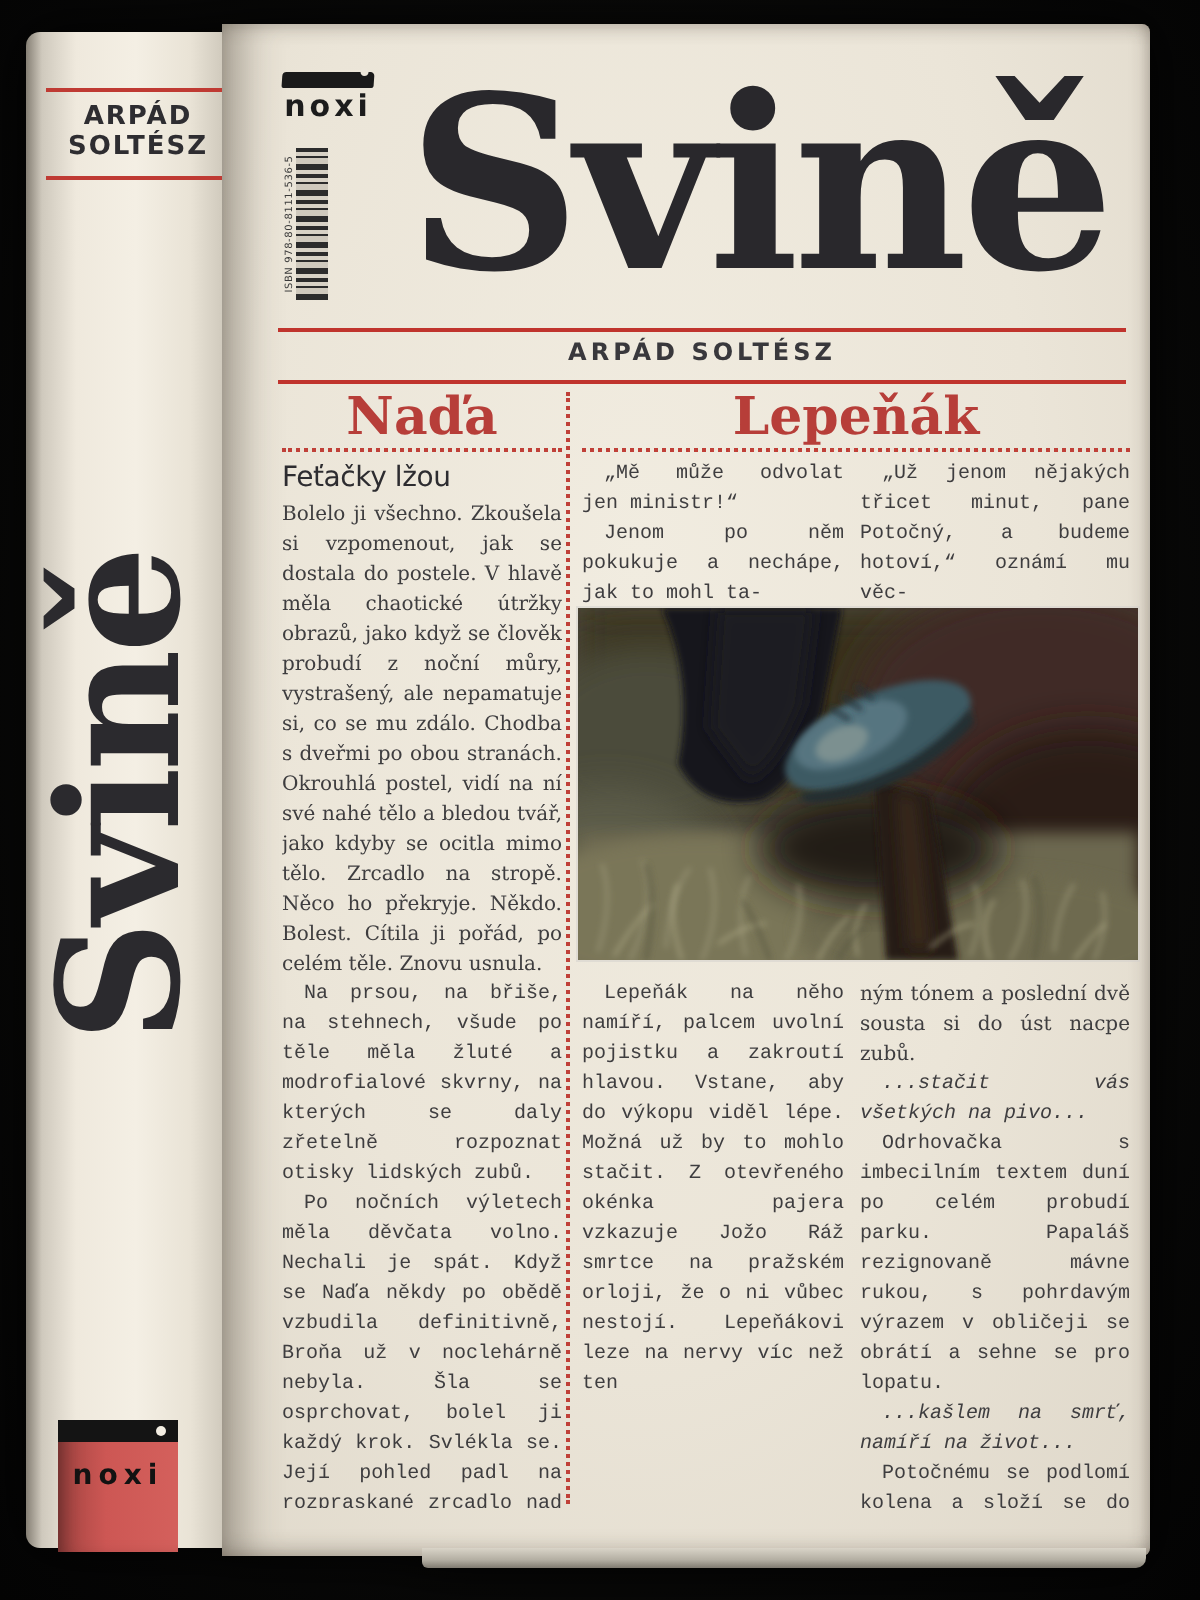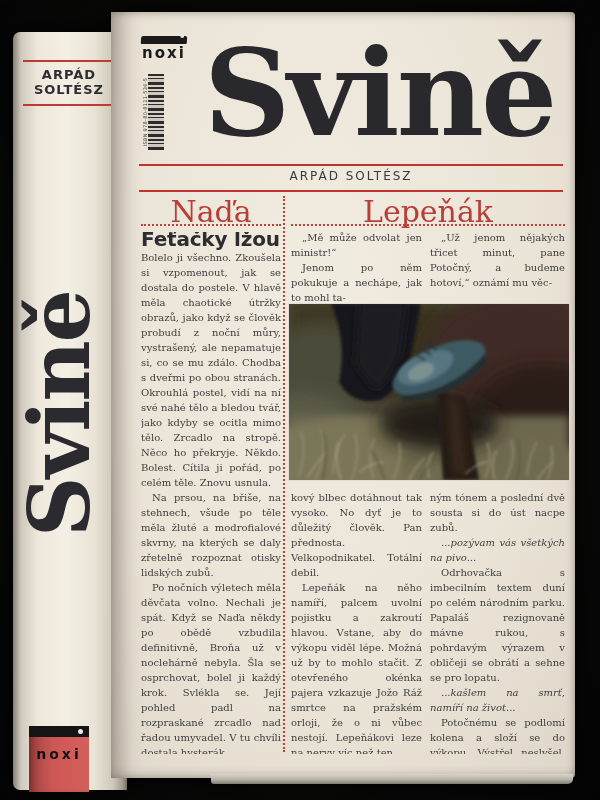--- a/index.html
+++ b/index.html
@@ -7,21 +7,21 @@
   .scene {
     position:relative; width:600px; height:800px; overflow:hidden;
     background:radial-gradient(ellipse at 50% 45%, #131311 0%, #0a0a09 55%, #040404 100%);
     font-family:"DejaVu Serif", serif;
   }
   .book { position:absolute; left:13px; top:12px; width:562px; height:766px;
           filter:drop-shadow(0 0 14px rgba(0,0,0,.9)); }
 
   
   .spine {
-    position:absolute; left:0; top:20px; width:114px; height:758px;
+    position:absolute; left:0; top:4px; width:114px; height:758px;
     background:linear-gradient(90deg,#857f74 0%,#cfc9bd 7%,#efe9dd 22%,#f4efe4 48%,#e9e3d6 72%,#cdc7ba 88%,#a29c91 96%,#746e64 100%);
     border-radius:7px 0 0 7px;
   }
   .spine-top { position:absolute; left:8px; right:10px; top:24px; text-align:center; }
   .spine-rule { border-top:2px solid #bf3a33; margin:4px 2px; }
   .spine-author {
     font-family:"DejaVu Sans", sans-serif; font-weight:bold; font-size:13px;
     letter-spacing:1px; color:#2e2d31; line-height:1.15; padding:2px 0;
   }
   .spine-title {
@@ -76,40 +76,40 @@
   .cover-title {
     position:absolute; left:78px; right:6px; top:12px; height:140px;
     font-weight:bold; font-size:120px; line-height:138px; letter-spacing:-3px;
     text-align:center; color:#29282c;
   }
   .rule { position:absolute; left:28px; right:12px; border-top:2px solid #c0342d; }
   .rule-1 { top:152px; }
   .rule-2 { top:178px; }
   .cover-author {
     position:absolute; left:28px; right:12px; top:157px; text-align:center;
-    font-family:"DejaVu Sans", sans-serif; font-weight:normal; font-size:12px;
+    font-family:"DejaVu Sans", sans-serif; font-weight:bold; font-size:12px;
     letter-spacing:2px; color:#39383c;
   }
 
   
-  .col-header { position:absolute; font-weight:normal; font-size:30px; color:#b73e39;
+  .col-header { position:absolute; font-weight:bold; font-size:26px; color:#b73e39;
     text-align:center; letter-spacing:0; top:182px; }
   .hdr-nada { left:30px; width:140px; }
   .hdr-lepenak { left:180px; width:274px; }
   .dotted-h { position:absolute; top:212px; border-top:2px dotted #c04038; height:0; }
   .dot-1 { left:30px; width:140px; }
   .dot-2 { left:180px; width:274px; }
   .dotted-v { position:absolute; left:172px; top:184px; height:556px; width:0;
     border-left:2px dotted #c04038; }
 
   .body-txt { font-size:10px; line-height:15px; color:#3e3d3f; text-align:justify; }
   .body-txt p { text-align:justify; }
-  .body-txt p.indent { text-indent:11px; }
+  .body-txt p.indent { text-indent:11px;font-family:Liberation Mono, monospace; }
   .body-txt p.ital { font-style:italic; }
-  .headline { font-family:"DejaVu Sans", sans-serif; font-weight:bold; font-size:20px;
+  .headline { font-family:"DejaVu Sans", sans-serif; font-weight:normal; font-size:14px;
     color:#2d2c30; margin-bottom:3px; letter-spacing:-.2px; }
 
   .col-nada { position:absolute; left:30px; top:220px; width:140px; height:522px;
     display:flex; flex-direction:column; overflow:hidden; }
 
   .col2-top { position:absolute; left:180px; top:218px; width:131px; height:72px; overflow:hidden; }
   .col3-top { position:absolute; left:319px; top:218px; width:135px; height:72px; overflow:hidden; }
 
   .photo { position:absolute; left:178px; top:292px; width:280px; height:176px;
     outline:1px solid rgba(255,255,255,.35); box-shadow:0 0 0 1px rgba(90,80,70,.2); }
@@ -254,28 +254,27 @@
           <g stroke="#595741" stroke-width="1.4" fill="none" filter="url(#b2)">
             <path d="M34,176 q6,-30 0,-48"></path>
               <path d="M96,176 q-8,-22 -14,-30"></path>
               <path d="M228,176 q6,-26 0,-42"></path>
             <path d="M130,176 q6,-12 14,-16"></path>
           </g>
         </svg>
       </div>
 
       <div class="col2-bottom body-txt">
-        <p>kový blbec dotáhnout tak vysoko. No dyť je to důležitý člověk. Pan přednosta. Velkopodnikatel. Totální debil.</p>
         <p class="indent">Lepeňák na něho namíří, palcem uvolní pojistku a zakroutí hlavou. Vstane, aby do výkopu viděl lépe. Možná už by to mohlo stačit. Z otevřeného okénka pajera vzkazuje Jožo Ráž smrtce na pražském orloji, že o ni vůbec nestojí. Lepeňákovi leze na nervy víc než ten</p>
       </div>
 
       <div class="col3-bottom body-txt">
         <p>ným tónem a poslední dvě sousta si do úst nacpe zubů.</p>
-        <p class="indent ital">...pozývam vás všetkých na pivo...</p>
-        <p class="indent">Odrhovačka s imbecilním textem duní po celém národním parku. Papaláš rezignovaně mávne rukou, s pohrdavým výrazem v obličeji se obrátí a sehne se pro lopatu.</p>
+        <p class="indent ital">...stačit vás všetkých na pivo...</p>
+        <p class="indent">Odrhovačka s imbecilním textem duní po celém probudí parku. Papaláš rezignovaně mávne rukou, s pohrdavým výrazem v obličeji se obrátí a sehne se pro lopatu.</p>
         <p class="indent ital">...kašlem na smrť, namíří na život...</p>
         <p class="indent">Potočnému se podlomí kolena a složí se do výkopu. Výstřel neslyšel. Čistá rána do hlavy.</p>
 
       </div>
 
       <div class="pages"></div>
     </div>
   </div>
 </div>
 

